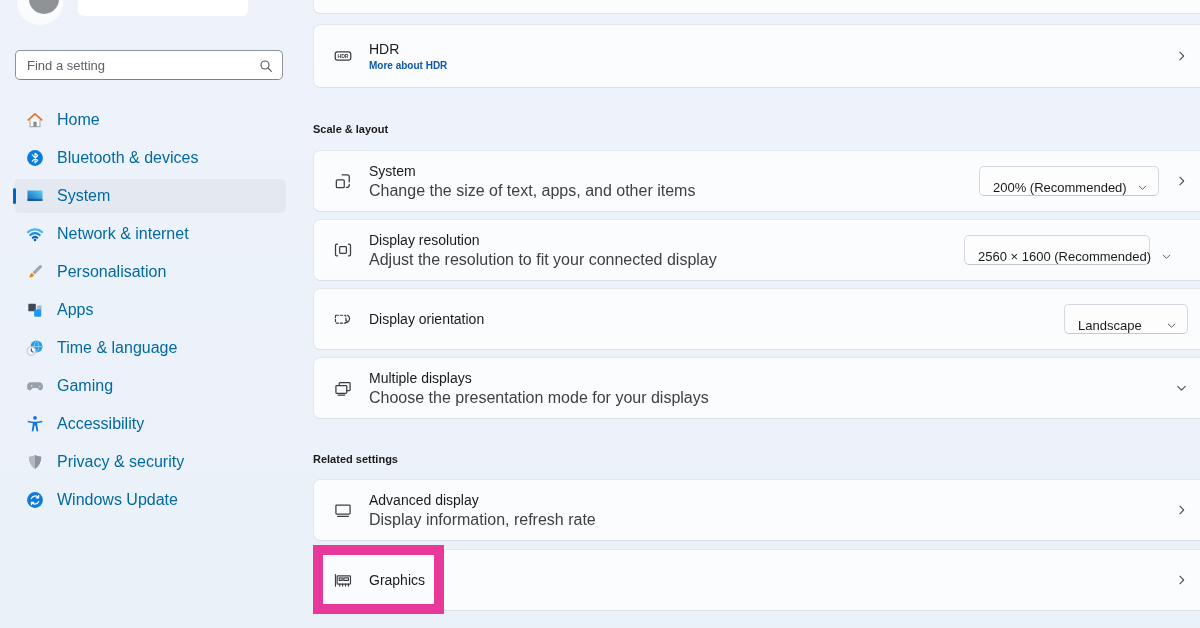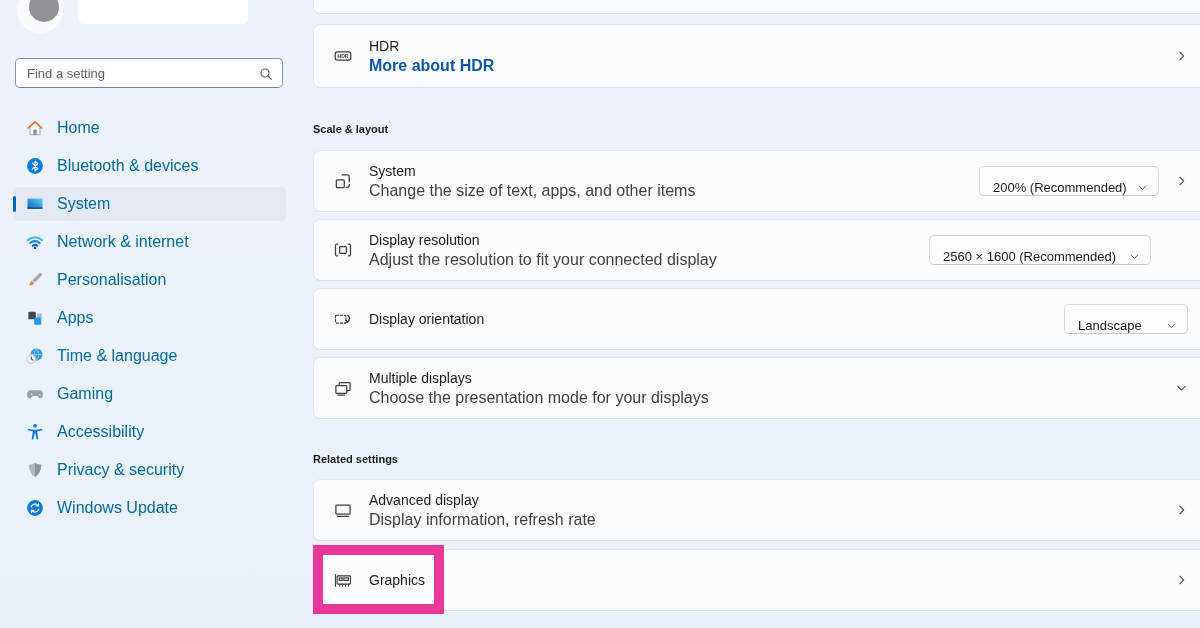--- a/index.html
+++ b/index.html
@@ -3,21 +3,21 @@
 <meta charset="utf-8">
 <style>
   html,body{margin:0;padding:0;}
   body{
     width:1200px;height:628px;position:relative;overflow:hidden;
     background:linear-gradient(180deg,#EEF3FB 0%,#EBF1F9 100%);
     font-family:"Liberation Sans",sans-serif;color:#1b1b1b;
     -webkit-font-smoothing:antialiased;
   }
   
-  .sidebar{position:absolute;left:0;top:12px;width:313px;height:584px;}
+  .sidebar{position:absolute;left:0;top:4px;width:313px;height:584px;}
   .avatar-outer{position:absolute;left:17px;top:-25px;width:46px;height:46px;border-radius:50%;background:#fafbfd;}
   .avatar-inner{position:absolute;left:29px;top:-20px;width:30px;height:30px;border-radius:50%;background:#8f9296;}
   .name-box{position:absolute;left:78px;top:-22px;width:170px;height:34px;background:#ffffff;border-radius:6px;}
   .search-box{position:absolute;left:15px;top:46px;width:268px;height:30px;background:#fff;
     border:1px solid #8d9299;border-bottom-color:#7c828a;border-radius:5px;box-sizing:border-box;}
   .search-box input{width:100%;height:100%;border:none;outline:none;background:transparent;
     padding:0 30px 0 11px;font-size:13px;color:#333;font-family:"Liberation Sans",sans-serif;box-sizing:border-box;}
   .search-box input::placeholder{color:#5d6167;opacity:1;}
   .search-glyph{position:absolute;right:8px;top:7px;line-height:0;}
   .nav{position:absolute;left:0;top:99px;width:313px;}
@@ -31,21 +31,21 @@
   
   .card{position:absolute;left:313px;width:907px;background:#FBFCFE;
     border:1px solid #E3E7EE;border-bottom-color:#DADFE8;border-radius:7px;box-sizing:border-box;}
   .section-heading{position:absolute;left:313px;font-size:11px;font-weight:700;color:#1a1a1a;}
   .row-inner{display:flex;align-items:center;height:100%;padding-left:19px;}
   .row-icon{width:20px;height:20px;flex:none;line-height:0;}
   .row-icon svg{width:20px;height:20px;}
   .row-text{margin-left:16px;}
   .row-title{font-size:14px;color:#1a1a1a;}
   .row-subtitle{font-size:16px;color:#404040;margin-top:3px;}
-  .row-link{font-size:16px;font-weight:700;color:#0F57A8;margin-top:3px;}
+  .row-link{font-size:10px;font-weight:700;color:#0F57A8;margin-top:3px;}
   .dropdown{position:absolute;top:50%;transform:translateY(-50%);height:30px;
     background:#FDFDFE;border:1px solid #D5D8DE;border-bottom-color:#C3C7CE;border-radius:5px;
     display:flex;align-items:center;justify-content:space-between;
     padding:12px 10px 0 13px;font-size:13px;color:#1b1b1b;box-sizing:border-box;white-space:nowrap;}
   .dropdown .dd-chev{line-height:0;margin-left:10px;}
   .chev{position:absolute;left:861px;top:50%;transform:translateY(-50%);line-height:0;}
   .graphics-highlight{position:absolute;left:313px;top:545px;width:131px;height:69px;
     box-sizing:border-box;border:10px solid #E8399B;z-index:6;}
 </style>
 </head>
@@ -259,21 +259,21 @@
         <rect x="8" y="8" width="8" height="8" rx="1"></rect>
         <path d="M5.5 5h-1A1.5 1.5 0 0 0 3 6.5v11A1.5 1.5 0 0 0 4.5 19h1"></path>
         <path d="M18.5 5h1A1.5 1.5 0 0 1 21 6.5v11a1.5 1.5 0 0 1-1.5 1.5h-1"></path>
       </svg>
     </span>
     <div class="row-text">
       <div class="row-title">Display resolution</div>
       <div class="row-subtitle">Adjust the resolution to fit your connected display</div>
     </div>
   </div>
-  <div class="dropdown" style="left:615px;width:222px;">
+  <div class="dropdown" style="left:650px;width:186px;">
     <span>2560 × 1600 (Recommended)</span>
     <span class="dd-chev">
       <svg width="11" height="11" viewBox="0 0 24 24" fill="none" stroke="#4a4d52" stroke-width="2" stroke-linecap="round" stroke-linejoin="round">
           <path d="M5 9l7 7 7-7"></path>
         </svg>
     </span>
   </div>
 </div>
 
 <div class="card" style="top:288px;height:62px;">

